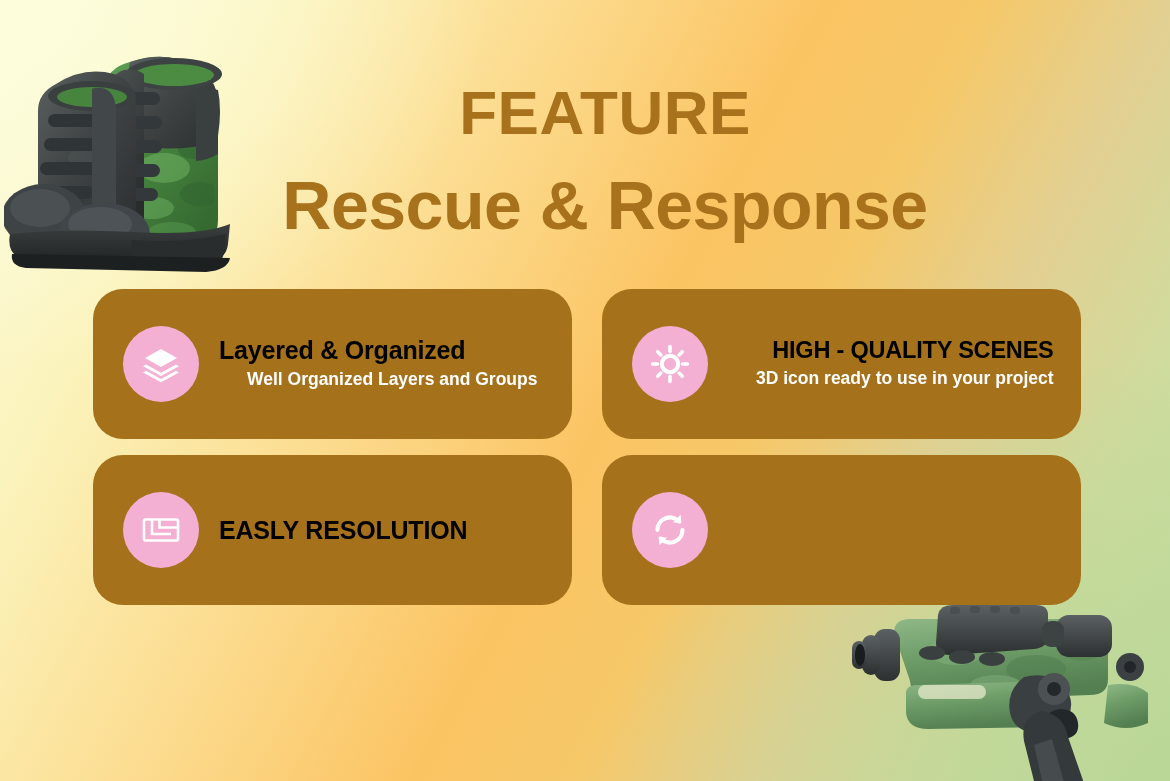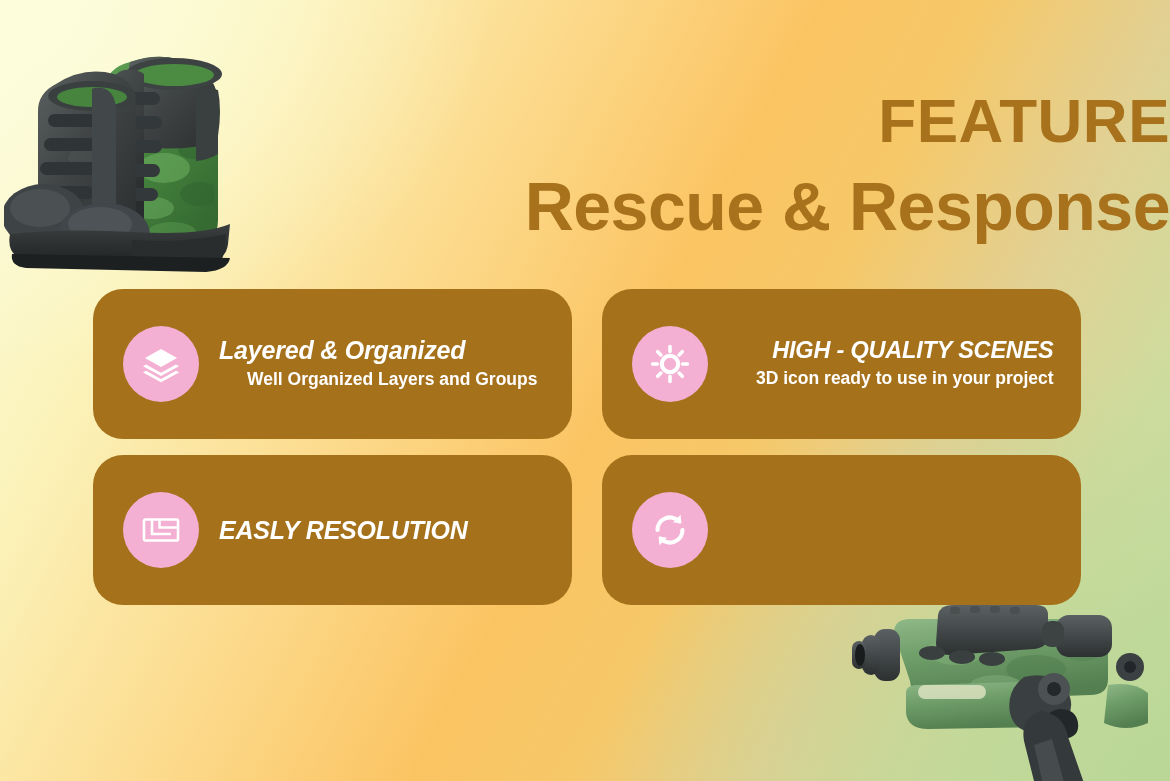--- a/index.html
+++ b/index.html
@@ -33,36 +33,36 @@
 
   
   #boots { left:4px; top:18px; width:262px; height:258px; }
 
   
   #gun { right:-6px; bottom:-8px; width:330px; height:200px; }
 
   
   .heading {
     position:absolute;
-    left:0; right:0; top:90px;
-    text-align:right;
+    left:0; right:0; top:82px;
+    text-align:center;
     color:#a8711b;
     line-height:1.0;
     pointer-events:none;
     padding-left:40px;
   }
   .heading .line1 {
     display:block;
     font-size:62px;
     font-weight:800;
     letter-spacing:0.5px;
   }
   .heading .line2 {
     display:block;
-    margin-top:20px;
+    margin-top:27px;
     font-size:68px;
     font-weight:800;
     letter-spacing:-0.5px;
   }
 
   
   .grid {
     position:absolute;
     left:93px; top:289px;
     width:988px;
@@ -90,27 +90,26 @@
     background:#f3b0d3;
     display:flex;
     align-items:center;
     justify-content:center;
   }
   .icon-circle svg { display:block; }
 
   .card-text { min-width:0; }
 
   .card-title {
-    color:#ffffff;
+    color:#000000;
     font-weight:800;
     font-size:25px;
     line-height:1.12;
     letter-spacing:-0.2px;
     white-space:nowrap;
-    font-style:italic;
   }
   .card-title.small { font-size:23.5px;text-align:right; }
 
   .card-desc {
     color:#ffffff;
     font-weight:700;
     font-size:17.5px;
     line-height:1.42;
     margin-top:3px;
   }

